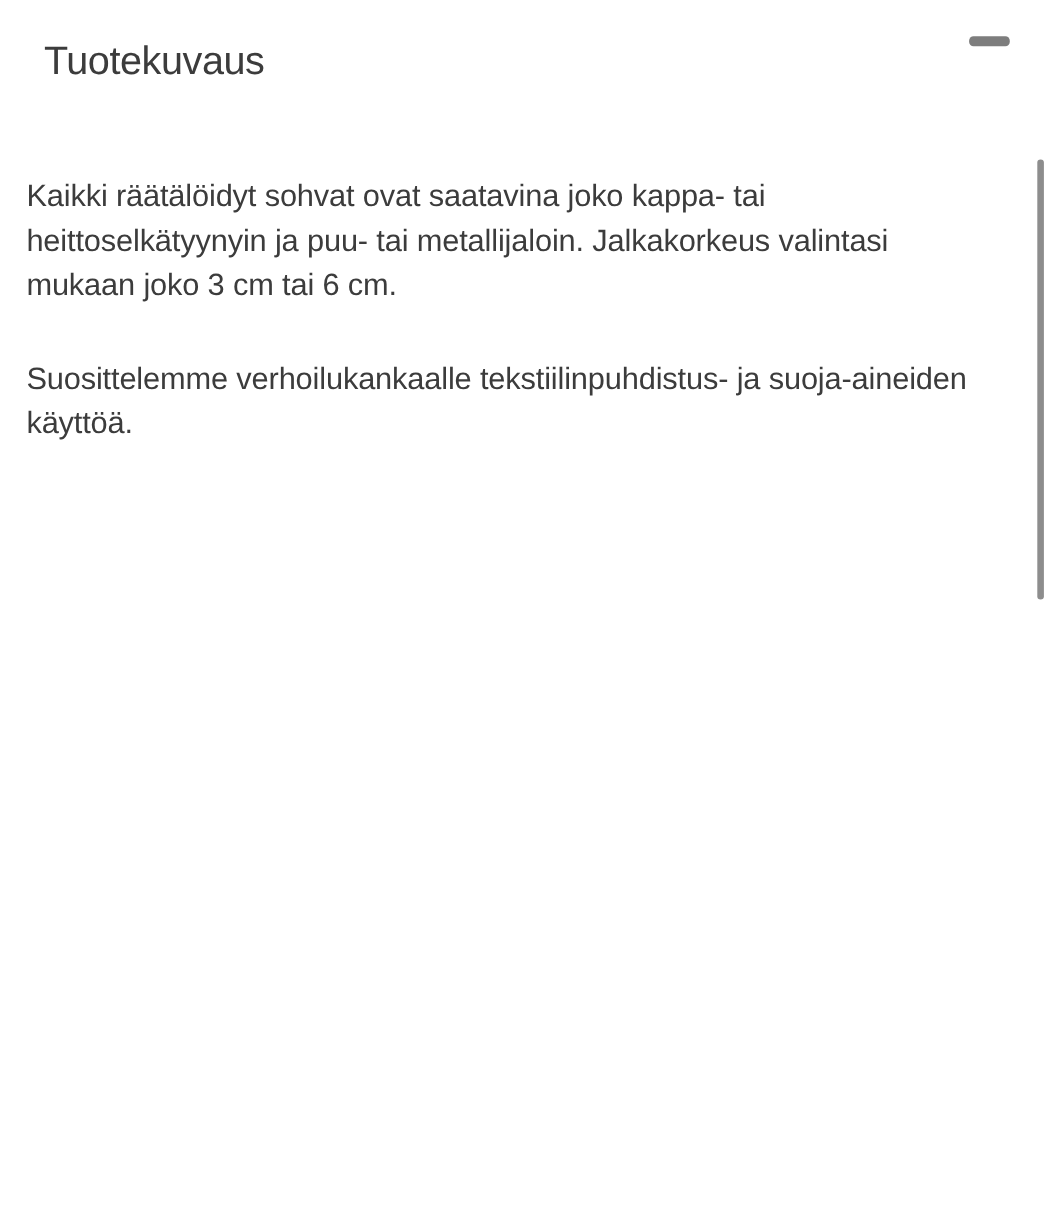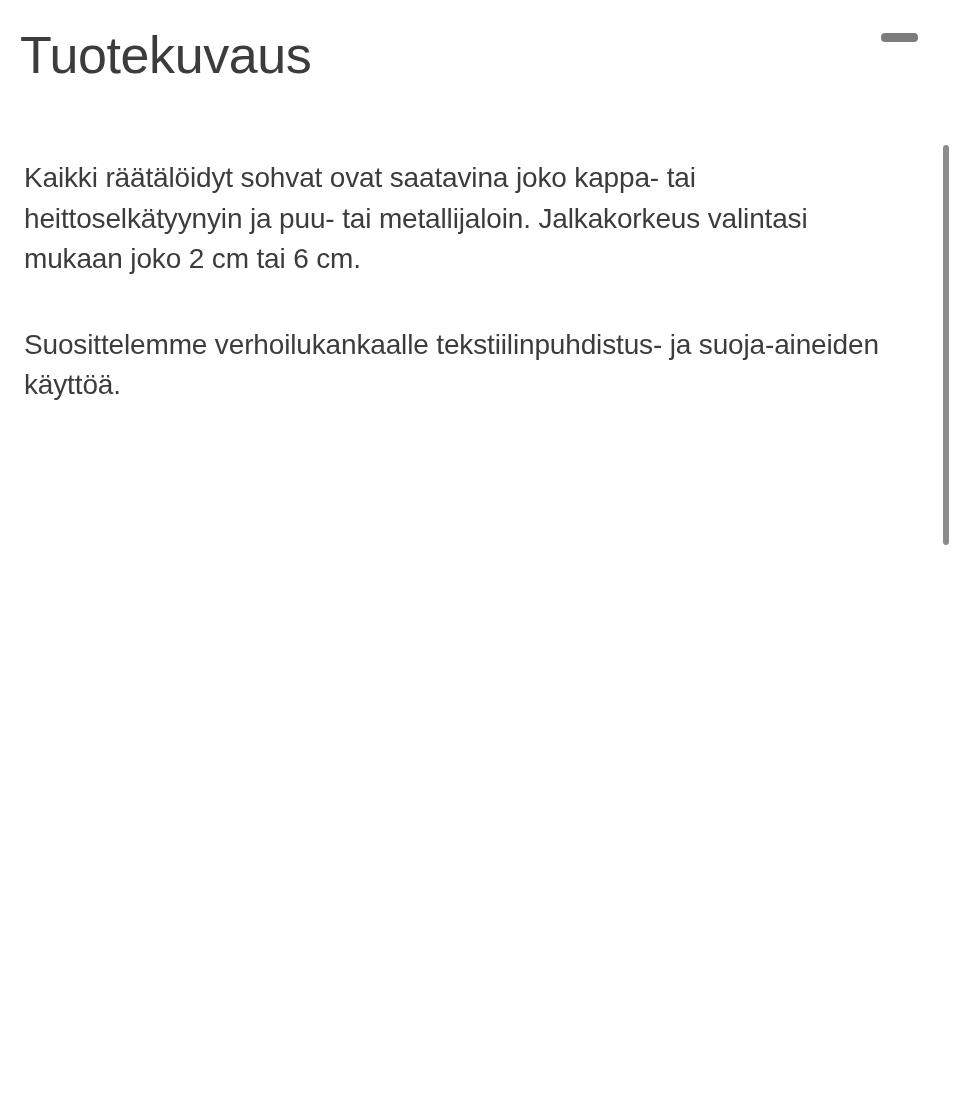--- a/index.html
+++ b/index.html
@@ -33,23 +33,23 @@
     width: 37px;
     height: 9px;
     border-radius: 4px;
     background: #7d7d7d;
   }
 
   
   .page-title {
     position: absolute;
     top: 20px;
-    left: 20px;
+    left: 40px;
     margin: 0;
-    font-size: 52px;
+    font-size: 36px;
     line-height: 70px;
     font-weight: 400;
     letter-spacing: -0.4px;
     color: #3c3c3c;
     white-space: nowrap;
   }
 
   
   .description {
     position: absolute;
@@ -91,21 +91,21 @@
 </head>
 <body>
 
 <div class="panel">
 
   <div class="drag-handle"></div>
 
   <h1 class="page-title">Tuotekuvaus</h1>
 
   <div class="description">
-    <p>Kaikki räätälöidyt sohvat ovat saatavina joko kappa- tai heittoselkätyynyin ja puu- tai metallijaloin. Jalkakorkeus valintasi mukaan joko 2 cm tai 6 cm.</p>
+    <p>Kaikki räätälöidyt sohvat ovat saatavina joko kappa- tai heittoselkätyynyin ja puu- tai metallijaloin. Jalkakorkeus valintasi mukaan joko 3 cm tai 6 cm.</p>
     <p>Suosittelemme verhoilukankaalle tekstiilinpuhdistus- ja suoja-aineiden käyttöä.</p>
   </div>
 
   <div class="scroll-track">
     <div class="scroll-thumb"></div>
   </div>
 
 </div>
 
 </body></html>

